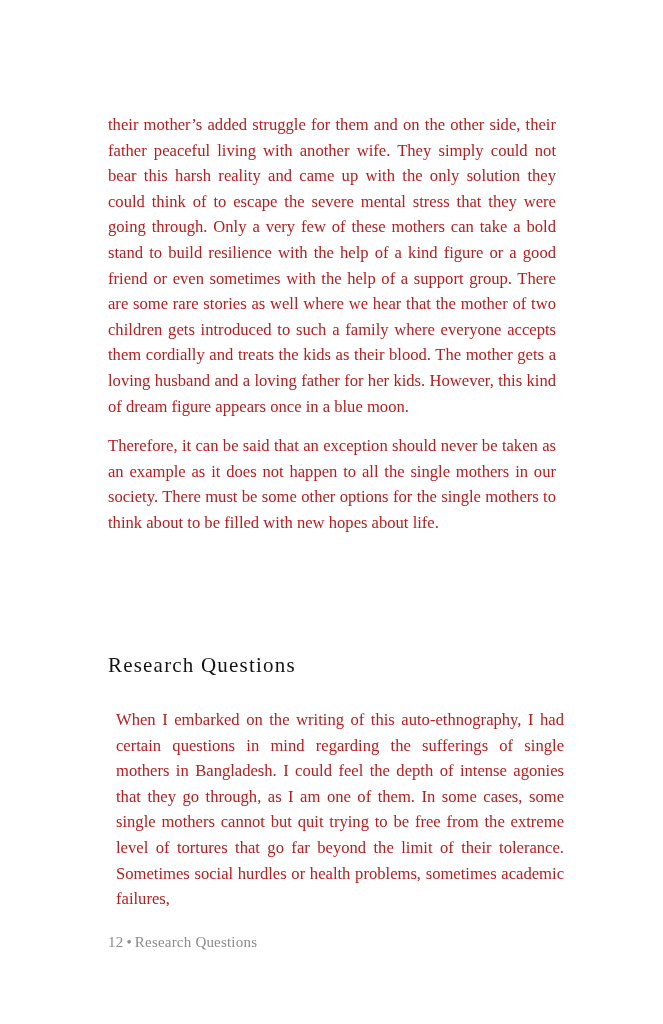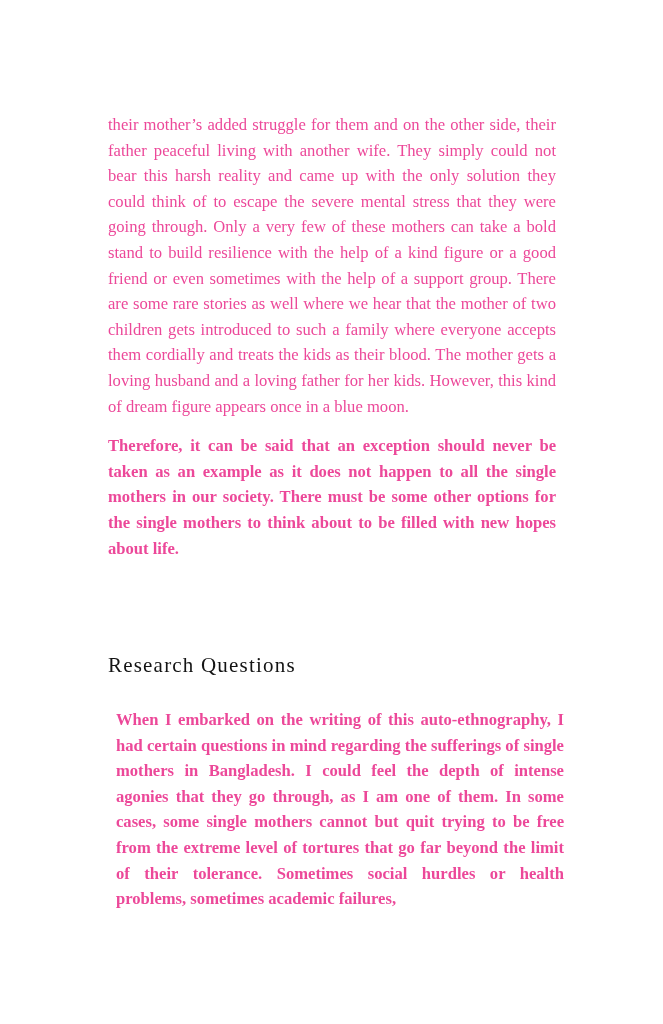--- a/index.html
+++ b/index.html
@@ -33,27 +33,26 @@
     top: 112px;
     width: 448px;
   }
 
   p.body-text {
     margin: 0 0 14px 0;
     font-size: 16.6px;
     line-height: 25.6px;
     text-align: justify;
     text-justify: inter-word;
-    color: #ec4899;
+    color: #b91c1c;
     hyphens: none;
   }
 
   p.body-text:last-child {
     margin-bottom: 0;
-    font-weight: bold;
   }
 
   .section-heading {
     margin: 0;
     font-size: 21px;
     font-weight: normal;
     letter-spacing: 1.2px;
     color: #141414;
     line-height: 26px;
   }
@@ -99,14 +98,17 @@
   </div>
 
   <div class="heading-block">
     <h2 class="section-heading">Research Questions</h2>
   </div>
 
   <div class="post-heading">
     <p class="body-text">When I embarked on the writing of this auto-ethnography, I had certain questions in mind regarding the sufferings of single mothers in Bangladesh. I could feel the depth of intense agonies that they go through, as I am one of them. In some cases, some single mothers cannot but quit trying to be free from the extreme level of tortures that go far beyond the limit of their tolerance. Sometimes social hurdles or health problems, sometimes academic failures,</p>
   </div>
 
+  <div class="footer">
+    <span>12</span><span class="sep">•</span><span>Research Questions</span>
+  </div>
 
 </div>
 
 </body></html>

